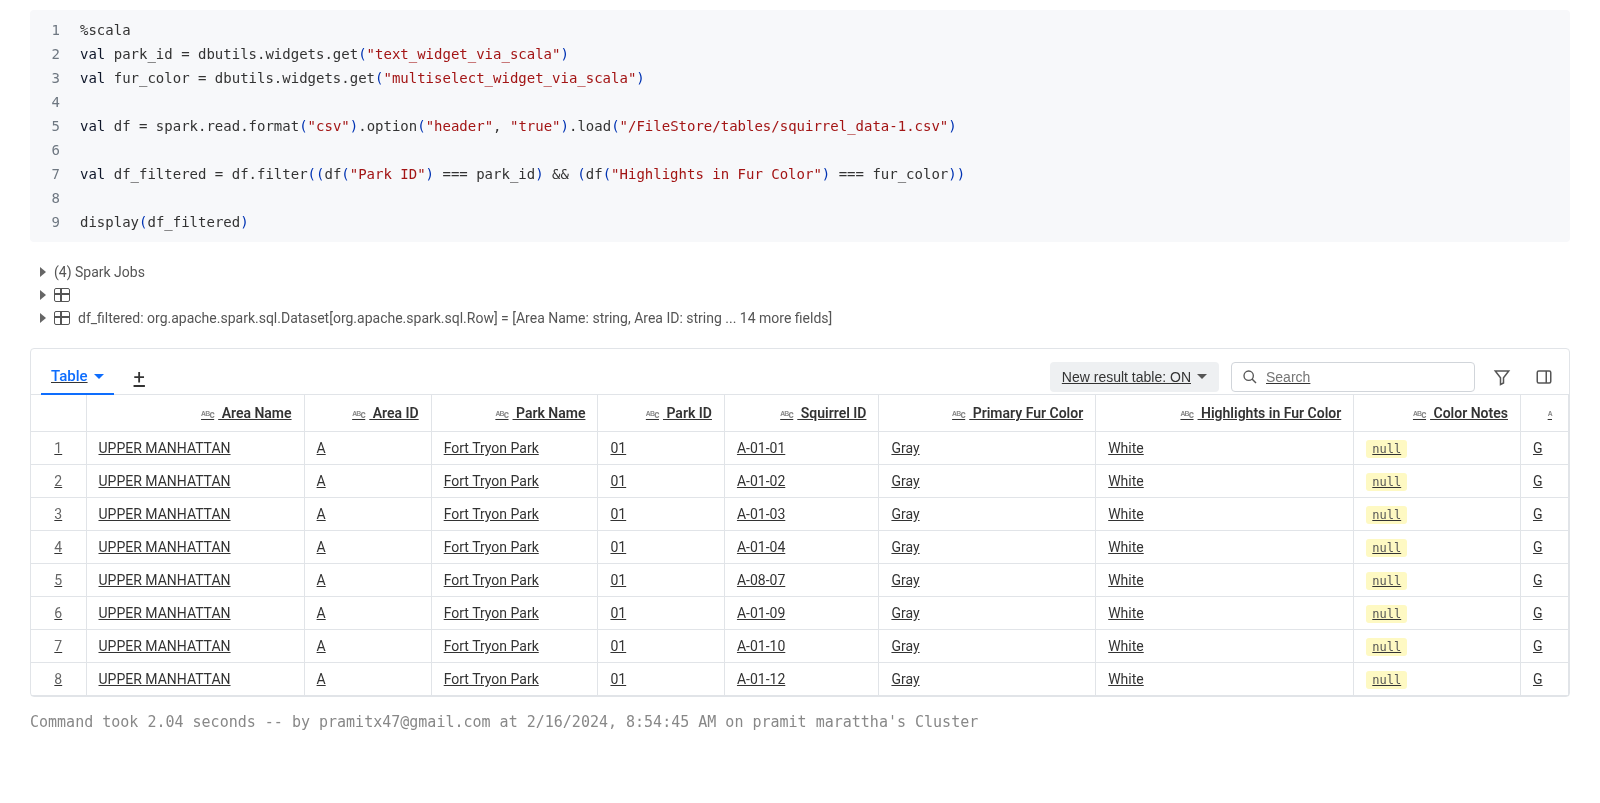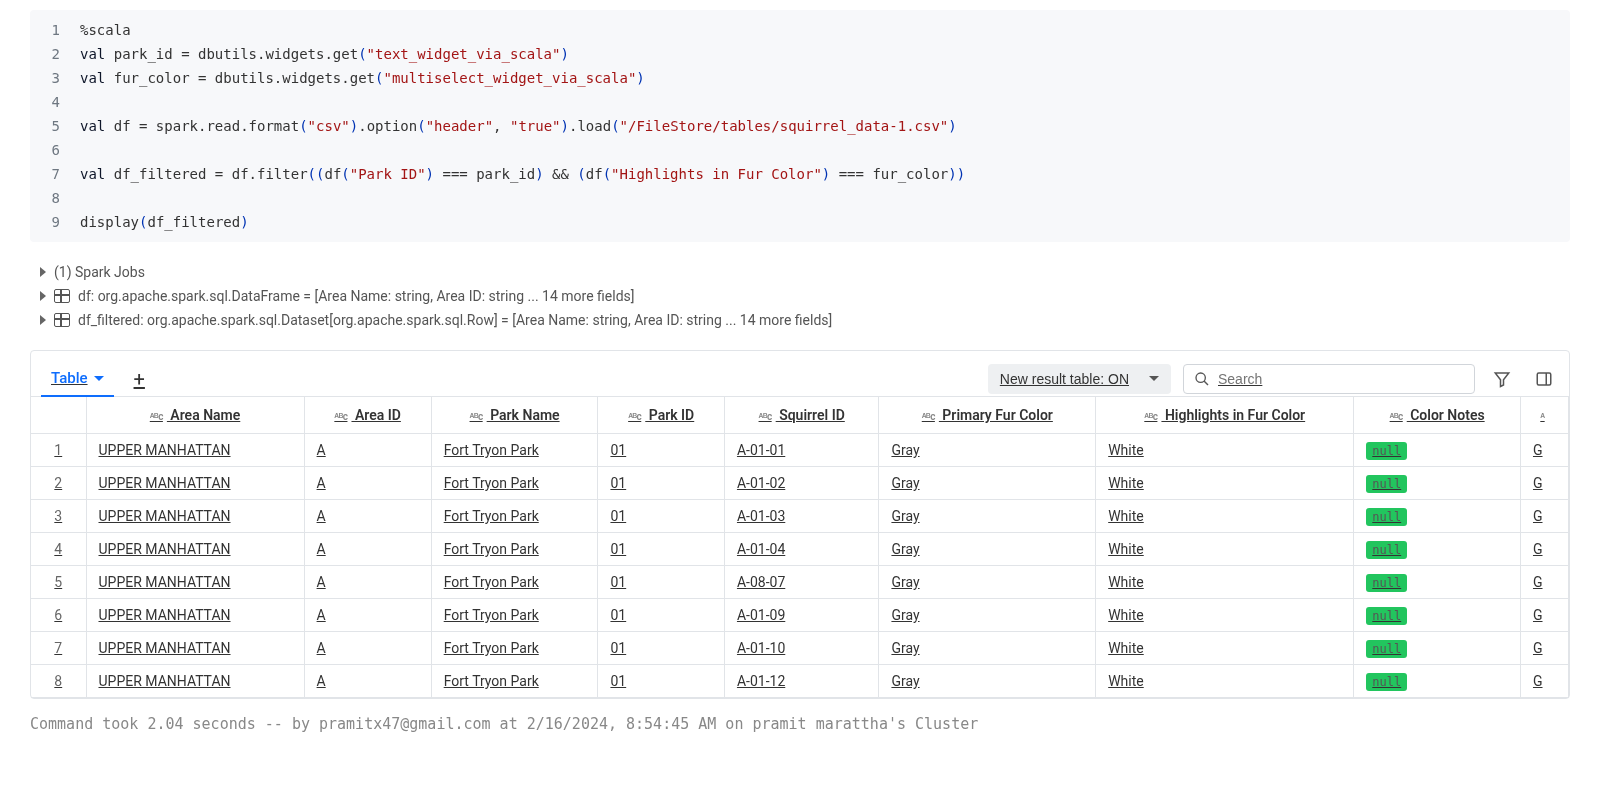--- a/index.html
+++ b/index.html
@@ -18,31 +18,31 @@
 .caret { width: 0; height: 0; border-top: 5px solid transparent; border-bottom: 5px solid transparent; border-left: 6px solid #666; display: inline-block; }
 .table-icon { display: inline-flex; width: 16px; height: 14px; border: 1.5px solid #555; border-radius: 2px; position: relative; }
 .table-icon::before { content: ""; position: absolute; left: 0; right: 0; top: 4px; height: 1.5px; background: #555; }
 .table-icon::after { content: ""; position: absolute; top: 0; bottom: 0; left: 5px; width: 1.5px; background: #555; }
 .result-panel { border: 1px solid #e1e4e8; border-radius: 4px; margin: 10px 0; text-decoration: underline; }
 .result-toolbar { display: flex; align-items: center; padding: 10px 10px 0 10px; gap: 12px; border-bottom: 1px solid #e1e4e8; }
 .tab-active { display: flex; align-items: center; gap: 6px; color: #0e6dfd; font-weight: 500; padding: 8px 10px; border-bottom: 2px solid #0e6dfd; margin-bottom: -1px; font-size: 15px; }
 .chev-down { width: 0; height: 0; border-left: 5px solid transparent; border-right: 5px solid transparent; border-top: 5px solid #0e6dfd; }
 .plus-btn { font-size: 20px; color: #333; padding: 4px 8px; cursor: pointer; }
 .toolbar-spacer { flex: 1; }
-.dropdown-btn { background: #eef0f2; border: none; border-radius: 4px; padding: 7px 12px; font-size: 14px; color: #333; display: flex; align-items: center; gap: 20px; cursor: pointer; }
-.search-box { display: flex; align-items: center; border: 1px solid #d1d5da; border-radius: 4px; padding: 6px 10px; width: 292px; gap: 8px; }
+.dropdown-btn { background: #eef0f2; border: none; border-radius: 4px; padding: 7px 12px; font-size: 14px; color: #333; display: flex; align-items: center; gap: 6px; cursor: pointer; }
+.search-box { display: flex; align-items: center; border: 1px solid #d1d5da; border-radius: 4px; padding: 6px 10px; width: 244px; gap: 8px; }
 .search-box input { border: none; outline: none; font-size: 14px; flex: 1; }
 .search-icon-svg { width: 16px; height: 16px; }
 .icon-btn { padding: 6px; cursor: pointer; color: #555; display: flex; align-items: center; }
 .data-table { width: 100%; border-collapse: collapse; font-size: 14px; }
-.data-table th { text-align: center; padding: 10px 12px; border-bottom: 1px solid #e1e4e8; border-right: 1px solid #e1e4e8; font-weight: 600; color: #333; background: #fff; white-space: nowrap; }
+.data-table th { text-align: right; padding: 10px 12px; border-bottom: 1px solid #e1e4e8; border-right: 1px solid #e1e4e8; font-weight: 600; color: #333; background: #fff; white-space: nowrap; }
 .data-table td { padding: 8px 12px; border-bottom: 1px solid #e1e4e8; border-right: 1px solid #e1e4e8; color: #333; white-space: nowrap; }
 .data-table tr:first-child th:first-child, .data-table tr td:first-child { text-align: center; color: #666; width: 55px; }
 .col-type { font-size: 10px; color: #888; vertical-align: middle; margin-right: 4px; letter-spacing: -0.5px; }
-.null-badge { background: #22c55e; border-radius: 3px; padding: 2px 6px; font-family: "SF Mono", Monaco, monospace; font-size: 12px; color: #555; }
+.null-badge { background: #fef9c3; border-radius: 3px; padding: 2px 6px; font-family: "SF Mono", Monaco, monospace; font-size: 12px; color: #555; }
 .result-footer { display: flex; align-items: center; padding: 12px 16px; font-size: 14px; color: #333; gap: 16px; }
 .download-icon { cursor: pointer; }
 .footer-spacer { flex: 1; }
 .cmd-status { font-family: "SF Mono", Monaco, Menlo, monospace; color: #888; font-size: 15px; padding: 6px 0; }
 .table-wrap { overflow-x: auto; }
 </style>
 </head>
 <body>
 
 <div class="container">
@@ -84,26 +84,25 @@
         <div class="code-line">
           <div class="line-num">9</div>
           <div class="code-content">display<span class="tok-paren">(</span>df_filtered<span class="tok-paren">)</span></div>
         </div>
       </div>
   </div>
 
   <div class="output-section">
     <div class="output-line">
       <span class="caret"></span>
-      <span>(1) Spark Jobs</span>
+      <span>(4) Spark Jobs</span>
     </div>
     <div class="output-line">
       <span class="caret"></span>
       <span class="table-icon"></span>
-      <span>df:  org.apache.spark.sql.DataFrame = [Area Name: string, Area ID: string ... 14 more fields]</span>
     </div>
     <div class="output-line">
       <span class="caret"></span>
       <span class="table-icon"></span>
       <span>df_filtered:  org.apache.spark.sql.Dataset[org.apache.spark.sql.Row] = [Area Name: string, Area ID: string ... 14 more fields]</span>
     </div>
   </div>
 
   <div class="result-panel">
     <div class="result-toolbar">

